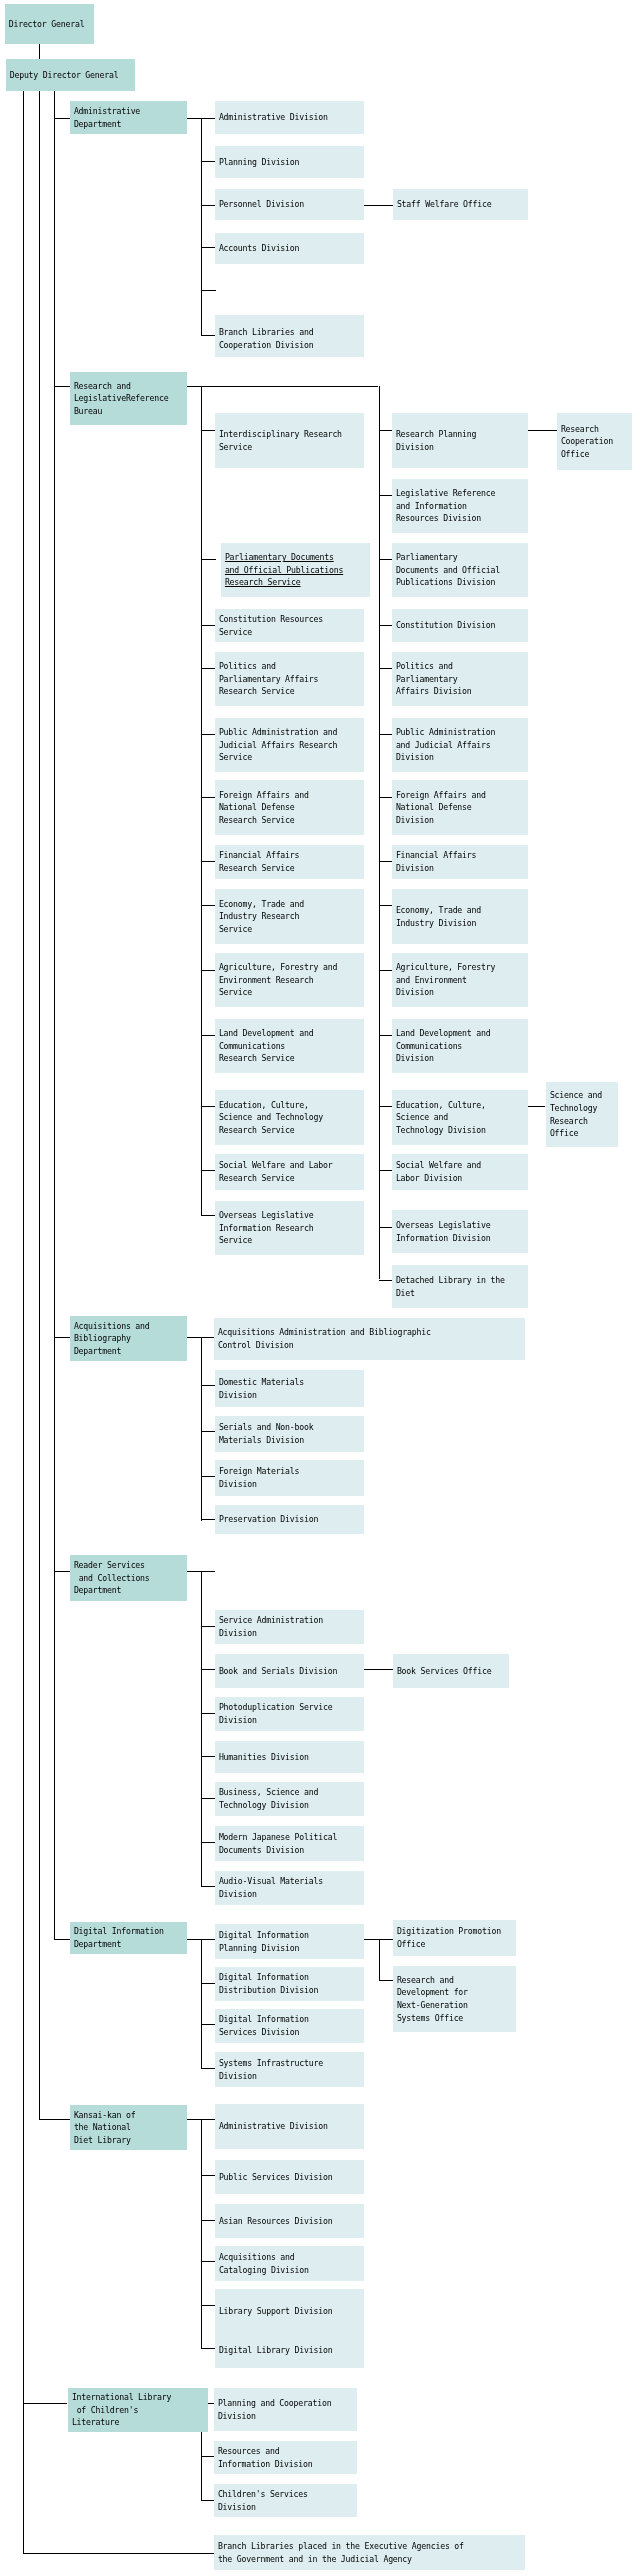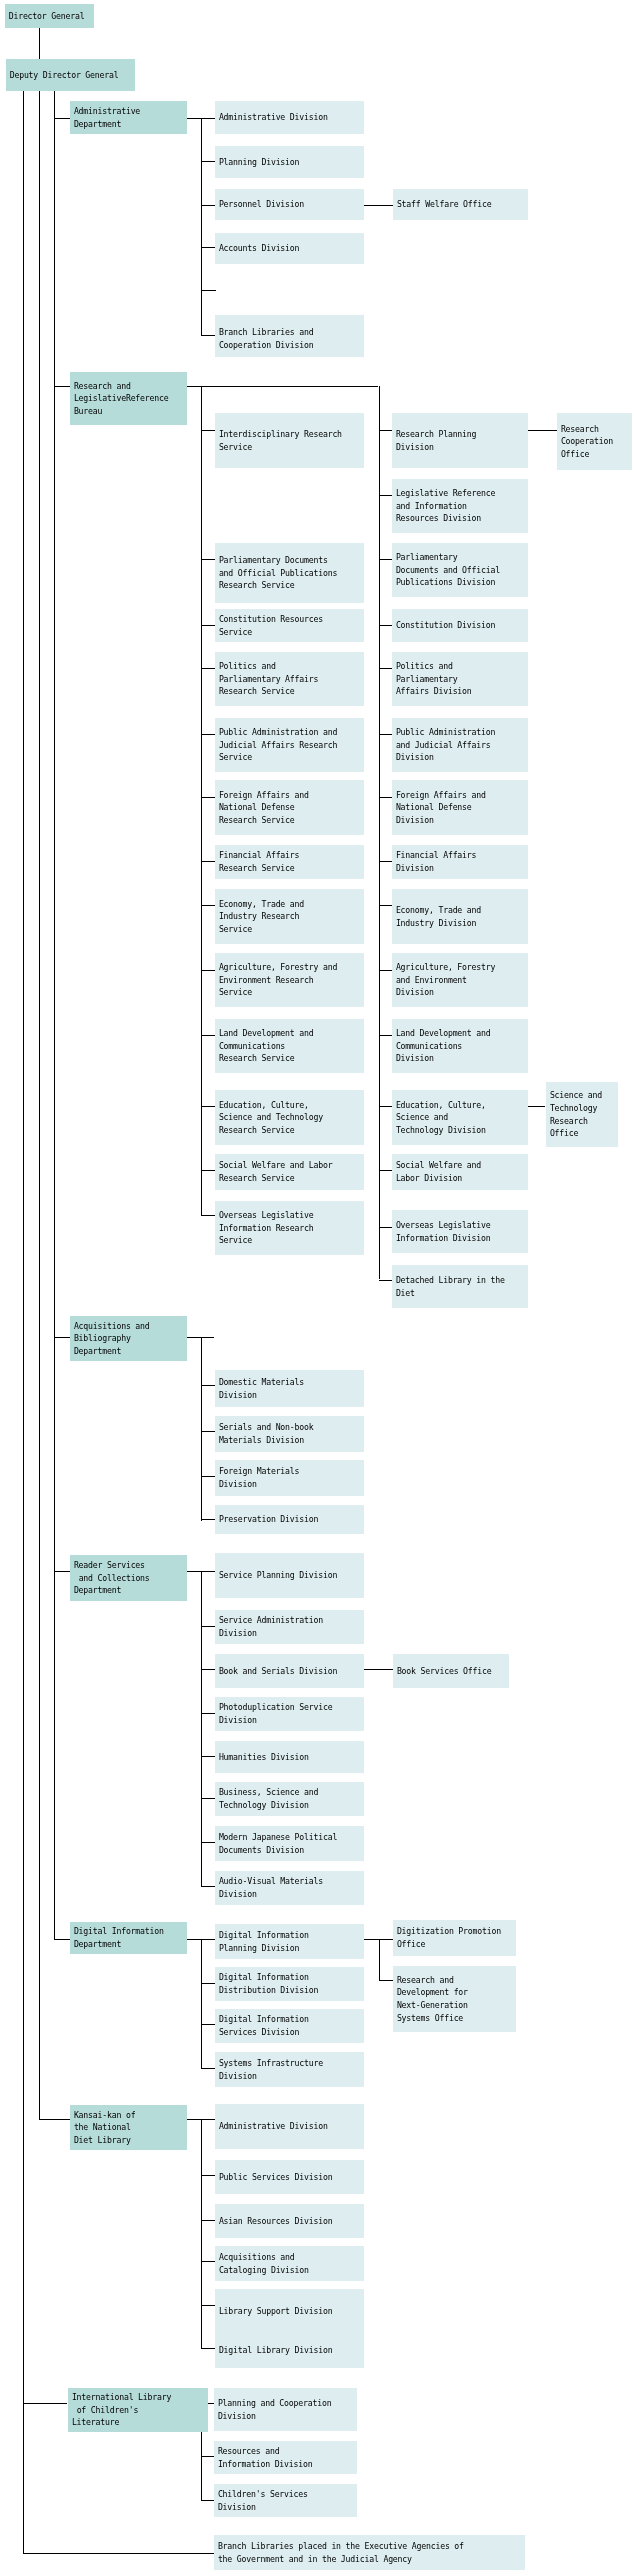--- a/index.html
+++ b/index.html
@@ -121,21 +121,21 @@
     <div class="line" style="left: 201px; top: 2220px; width: 14.5px; height: 1px;"></div>
     <div class="line" style="left: 201px; top: 2261px; width: 14.5px; height: 1px;"></div>
     <div class="line" style="left: 201px; top: 2305px; width: 14.5px; height: 1px;"></div>
     <div class="line" style="left: 201px; top: 2348px; width: 14.5px; height: 1px;"></div>
     <div class="line" style="left: 23px; top: 2403px; width: 44px; height: 1px;"></div>
     <div class="line" style="left: 184px; top: 2403px; width: 31px; height: 1px;"></div>
     <div class="line" style="left: 201px; top: 2403px; width: 1px; height: 98px;"></div>
     <div class="line" style="left: 201px; top: 2456px; width: 13.5px; height: 1px;"></div>
     <div class="line" style="left: 201px; top: 2500px; width: 13.5px; height: 1px;"></div>
     <div class="line" style="left: 23px; top: 2553px; width: 191px; height: 1px;"></div>
-    <div class="node dark" style="left: 4.8px; top: 3.9px; width: 89px; height: 24px;">Director General</div>
+    <div class="node dark" style="left: 4.8px; top: 3.9px; width: 89px; height: 40px;">Director General</div>
     <div class="node dark" style="left: 5.8px; top: 59px; width: 129px; height: 32px;">Deputy Director General</div>
     <div class="node dark" style="left: 70px; top: 101px; width: 117px; height: 33px;">Administrative
 Department</div>
     <div class="node light" style="left: 215px; top: 101px; width: 149px; height: 33px;">Administrative Division</div>
     <div class="node light" style="left: 215px; top: 146px; width: 149px; height: 32px;">Planning Division</div>
     <div class="node light" style="left: 215px; top: 189px; width: 149px; height: 31px;">Personnel Division</div>
     <div class="node light" style="left: 393px; top: 189px; width: 135px; height: 31px;">Staff Welfare Office</div>
     <div class="node light" style="left: 215px; top: 233px; width: 149px; height: 31px;">Accounts Division</div>
     <div class="node light" style="left: 215px; top: 275px; width: 149px; height: 36px; margin-top: 40px;">Facilities Management
 Division</div>
@@ -147,21 +147,21 @@
     <div class="node light" style="left: 215px; top: 413px; width: 149px; height: 55px;">Interdisciplinary Research
 Service</div>
     <div class="node light" style="left: 392px; top: 413px; width: 136px; height: 55px;">Research Planning
 Division</div>
     <div class="node light" style="left: 557px; top: 413px; width: 75px; height: 57px;">Research
 Cooperation
 Office</div>
     <div class="node light" style="left: 392px; top: 479px; width: 136px; height: 54px;">Legislative Reference
 and Information
 Resources Division</div>
-    <div class="node light" style="left: 215px; top: 543px; width: 149px; height: 60px;">Parliamentary Documents
+    <div class="node light" style="left: 221px; top: 543px; width: 149px; height: 54px; text-decoration: underline;">Parliamentary Documents
 and Official Publications
 Research Service</div>
     <div class="node light" style="left: 392px; top: 543px; width: 136px; height: 54px;">Parliamentary
 Documents and Official
 Publications Division</div>
     <div class="node light" style="left: 215px; top: 609px; width: 149px; height: 33px;">Constitution Resources
 Service</div>
     <div class="node light" style="left: 392px; top: 609px; width: 136px; height: 33px;">Constitution Division</div>
     <div class="node light" style="left: 215px; top: 652px; width: 149px; height: 54px;">Politics and
 Parliamentary Affairs
@@ -219,31 +219,32 @@
     <div class="node light" style="left: 215px; top: 1201px; width: 149px; height: 54px;">Overseas Legislative
 Information Research
 Service</div>
     <div class="node light" style="left: 392px; top: 1210px; width: 136px; height: 43px;">Overseas Legislative
 Information Division</div>
     <div class="node light" style="left: 392px; top: 1265px; width: 136px; height: 43px;">Detached Library in the
 Diet</div>
     <div class="node dark" style="left: 70px; top: 1316px; width: 117px; height: 45px;">Acquisitions and
 Bibliography
 Department</div>
+    <div class="node light" style="left: 214px; top: 1318px; width: 311px; height: 42px;">Acquisitions Administration and Bibliographic
+Control Division</div>
     <div class="node light" style="left: 215px; top: 1370px; width: 149px; height: 37px;">Domestic Materials
 Division</div>
     <div class="node light" style="left: 215px; top: 1416px; width: 149px; height: 36px;">Serials and Non-book
 Materials Division</div>
     <div class="node light" style="left: 215px; top: 1460px; width: 149px; height: 36px;">Foreign Materials
 Division</div>
     <div class="node light" style="left: 215px; top: 1505px; width: 149px; height: 29px;">Preservation Division</div>
     <div class="node dark" style="left: 70px; top: 1555px; width: 117px; height: 46px;">Reader Services
  and Collections
 Department</div>
-    <div class="node light" style="left: 215px; top: 1553px; width: 149px; height: 45px;">Service Planning Division</div>
     <div class="node light" style="left: 215px; top: 1610px; width: 149px; height: 34px;">Service Administration
 Division</div>
     <div class="node light" style="left: 215px; top: 1654px; width: 149px; height: 34px;">Book and Serials Division</div>
     <div class="node light" style="left: 393px; top: 1654px; width: 116px; height: 34px;">Book Services Office</div>
     <div class="node light" style="left: 215px; top: 1697px; width: 149px; height: 34px;">Photoduplication Service
 Division</div>
     <div class="node light" style="left: 215px; top: 1741px; width: 149px; height: 32px;">Humanities Division</div>
     <div class="node light" style="left: 215px; top: 1782px; width: 149px; height: 34px;">Business, Science and
 Technology Division</div>
     <div class="node light" style="left: 215px; top: 1826px; width: 149px; height: 35px;">Modern Japanese Political

